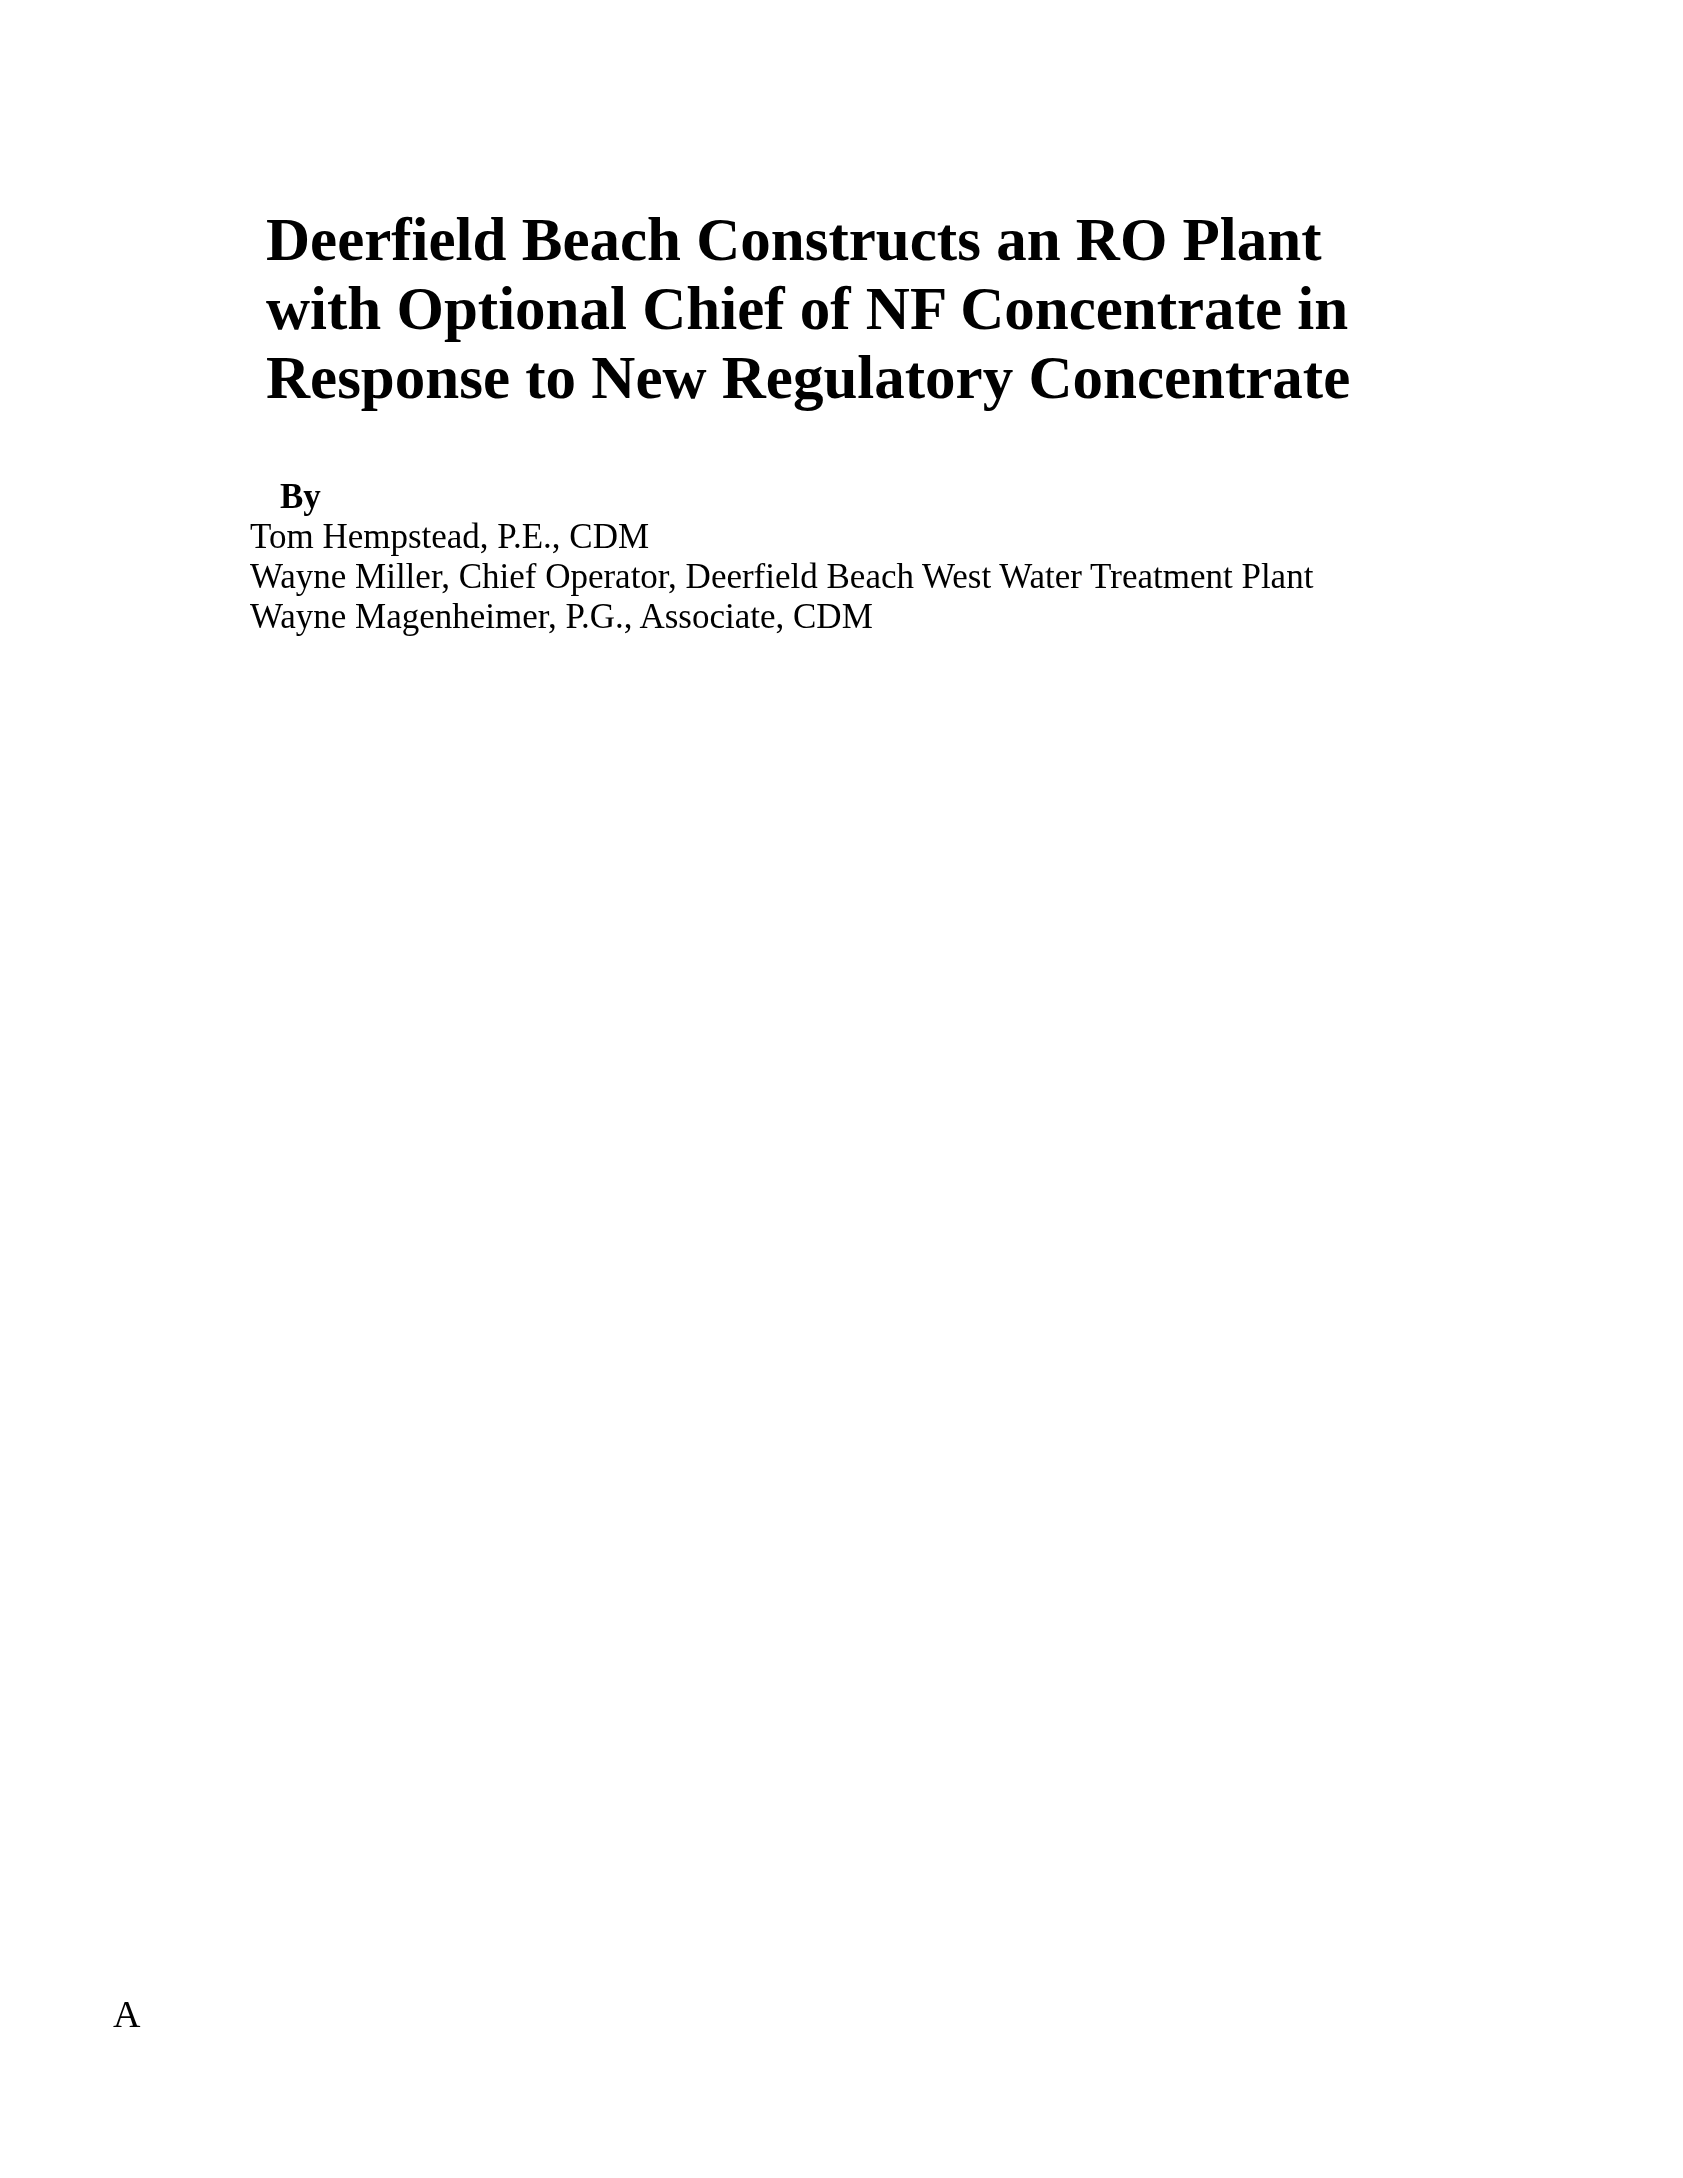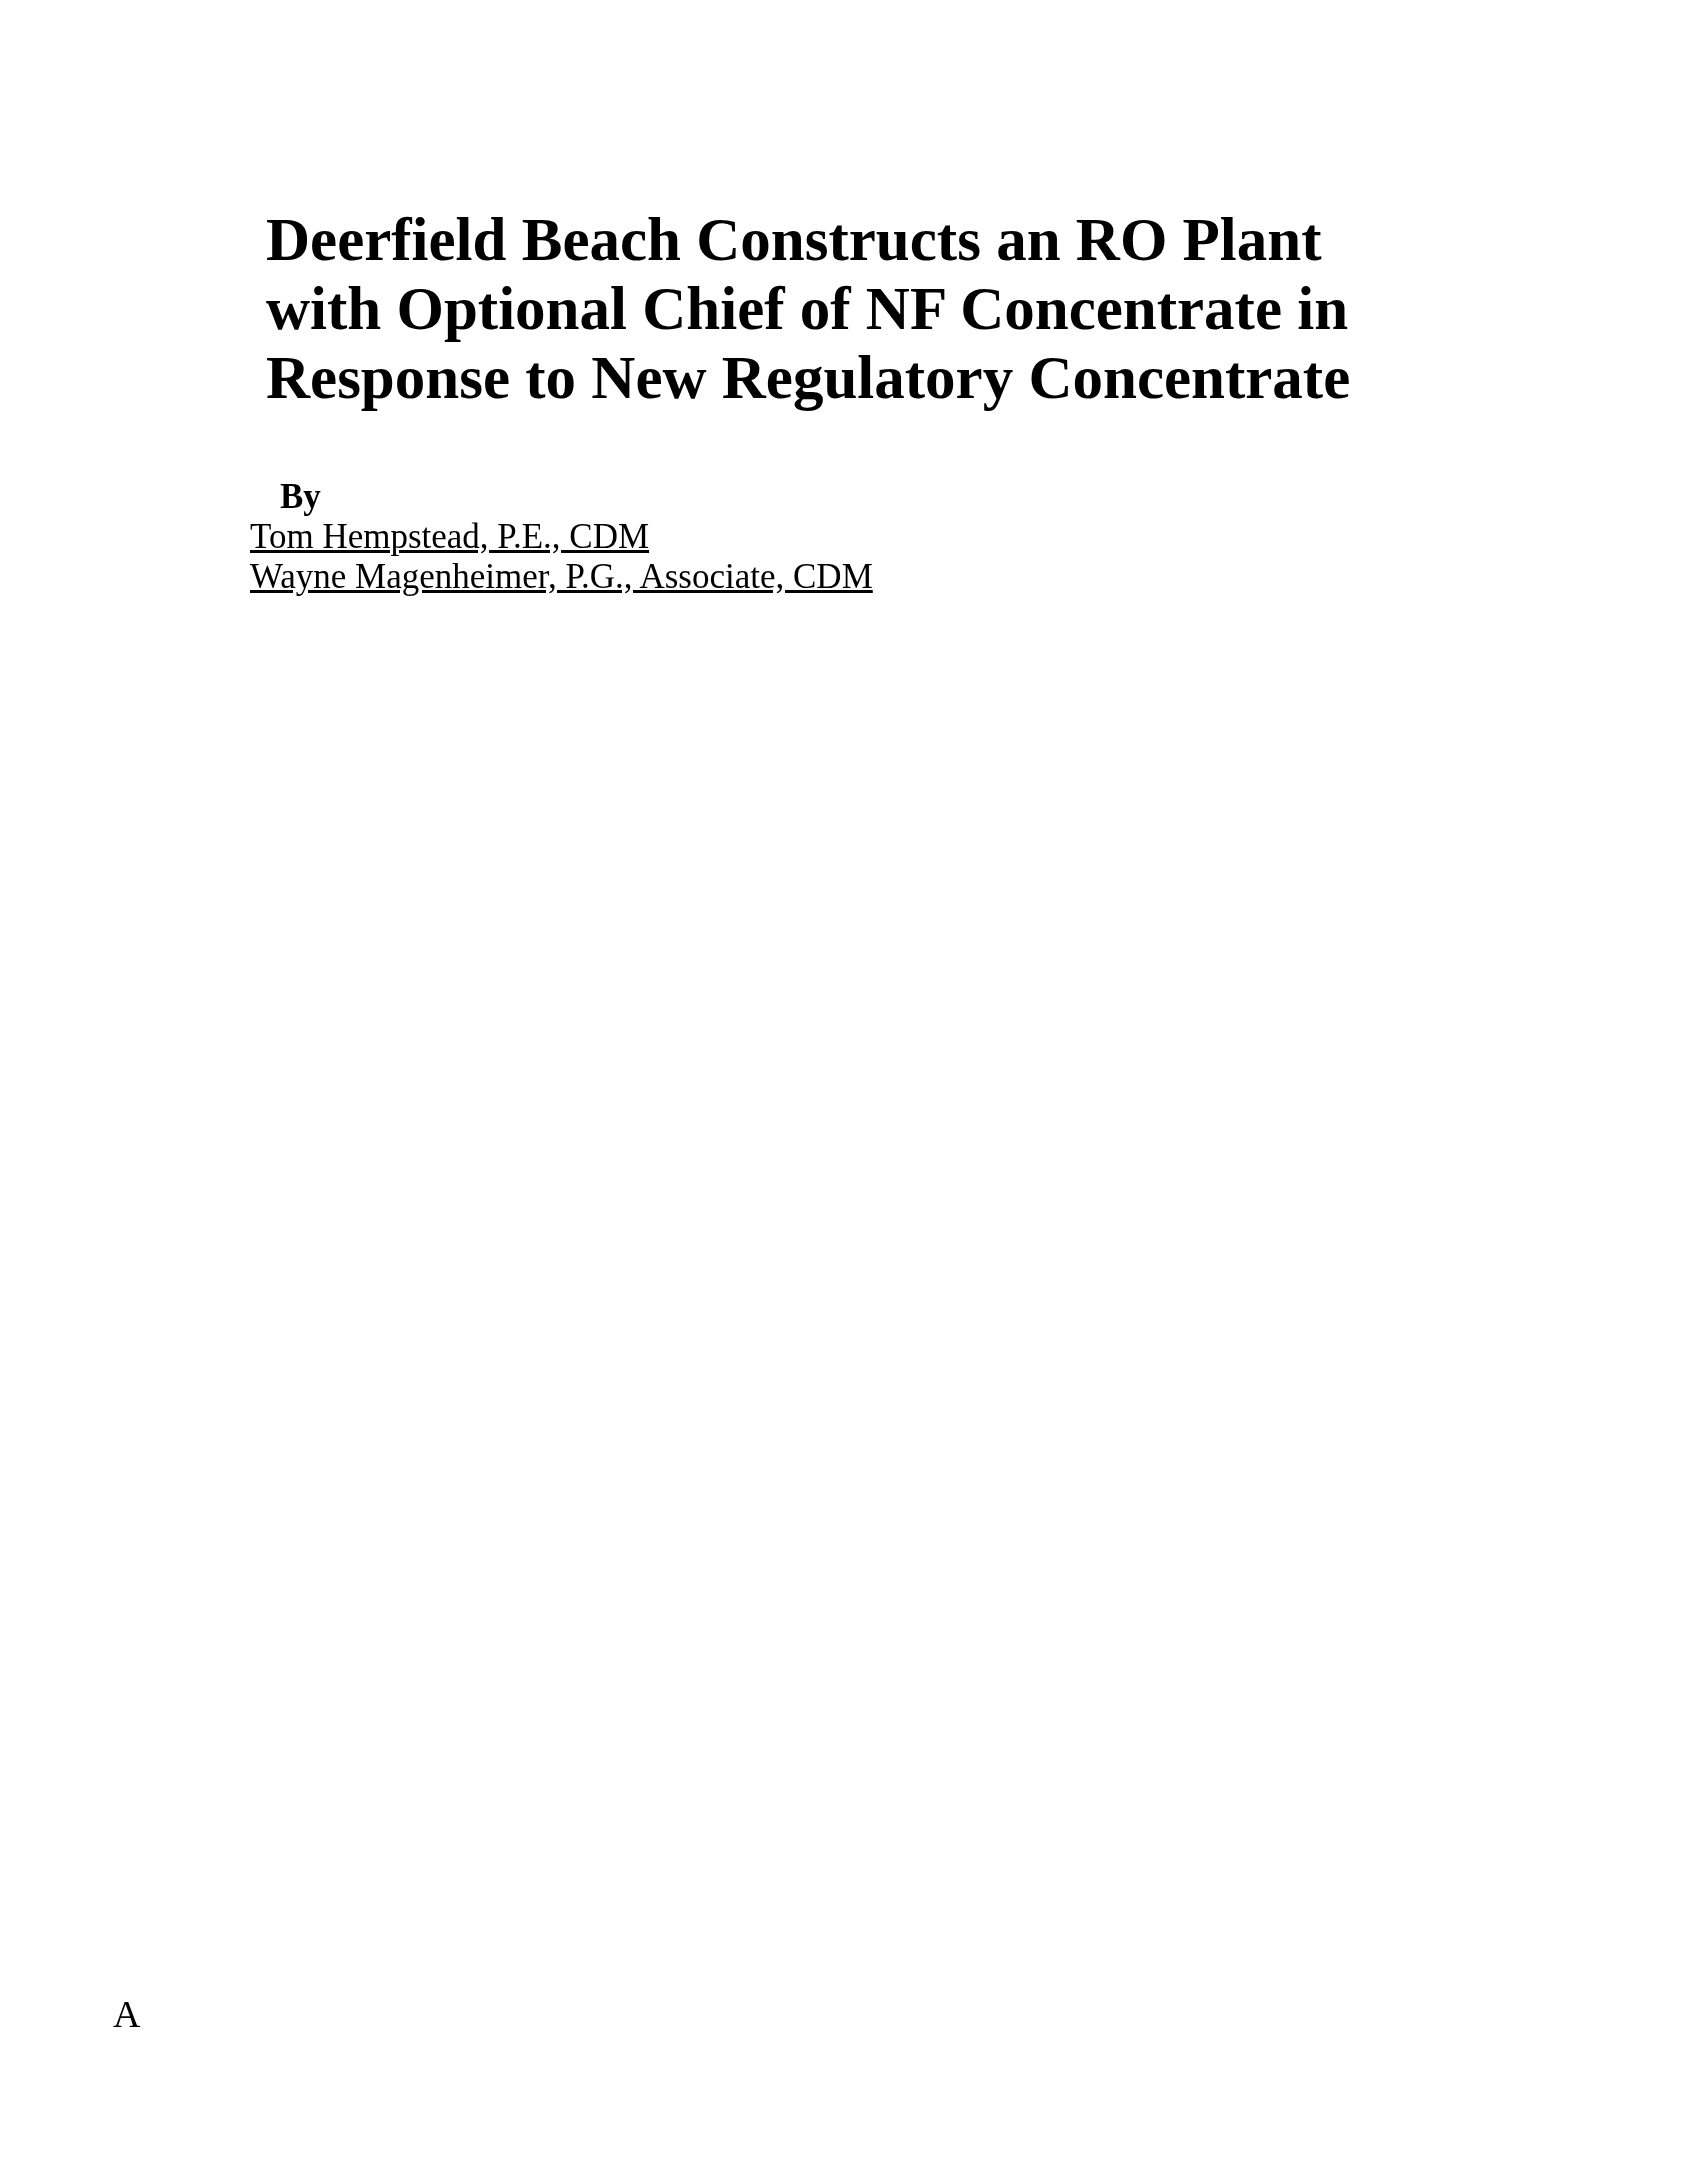--- a/index.html
+++ b/index.html
@@ -45,21 +45,20 @@
     line-height: 40px;
     color: #000000;
     white-space: nowrap;
   }
   .byline-label {
     font-weight: bold;
     margin-left: 30px;
   }
   .author-line {
     font-weight: normal;
-    text-decoration: underline;
   }
   .footer-letter {
     position: absolute;
     left: 113px;
     top: 1992px;
     font-family: "Liberation Serif", serif;
     font-size: 38px;
     line-height: 44px;
     color: #000000;
   }
@@ -71,19 +70,20 @@
 
   <h1 class="title">
     <span class="title-line">Deerfield Beach Constructs an RO Plant</span>
     <span class="title-line">with Optional Chief of NF Concentrate in</span>
     <span class="title-line">Response to New Regulatory Concentrate</span>
   </h1>
 
   <div class="byline">
     <div class="byline-label">By</div>
     <div class="author-line">Tom Hempstead, P.E., CDM</div>
+    <div class="author-line">Wayne Miller, Chief Operator, Deerfield Beach West Water Treatment Plant</div>
     <div class="author-line">Wayne Magenheimer, P.G., Associate, CDM</div>
   </div>
 
   <div class="footer-letter">A</div>
 
 </div>
 
 
 </body></html>

